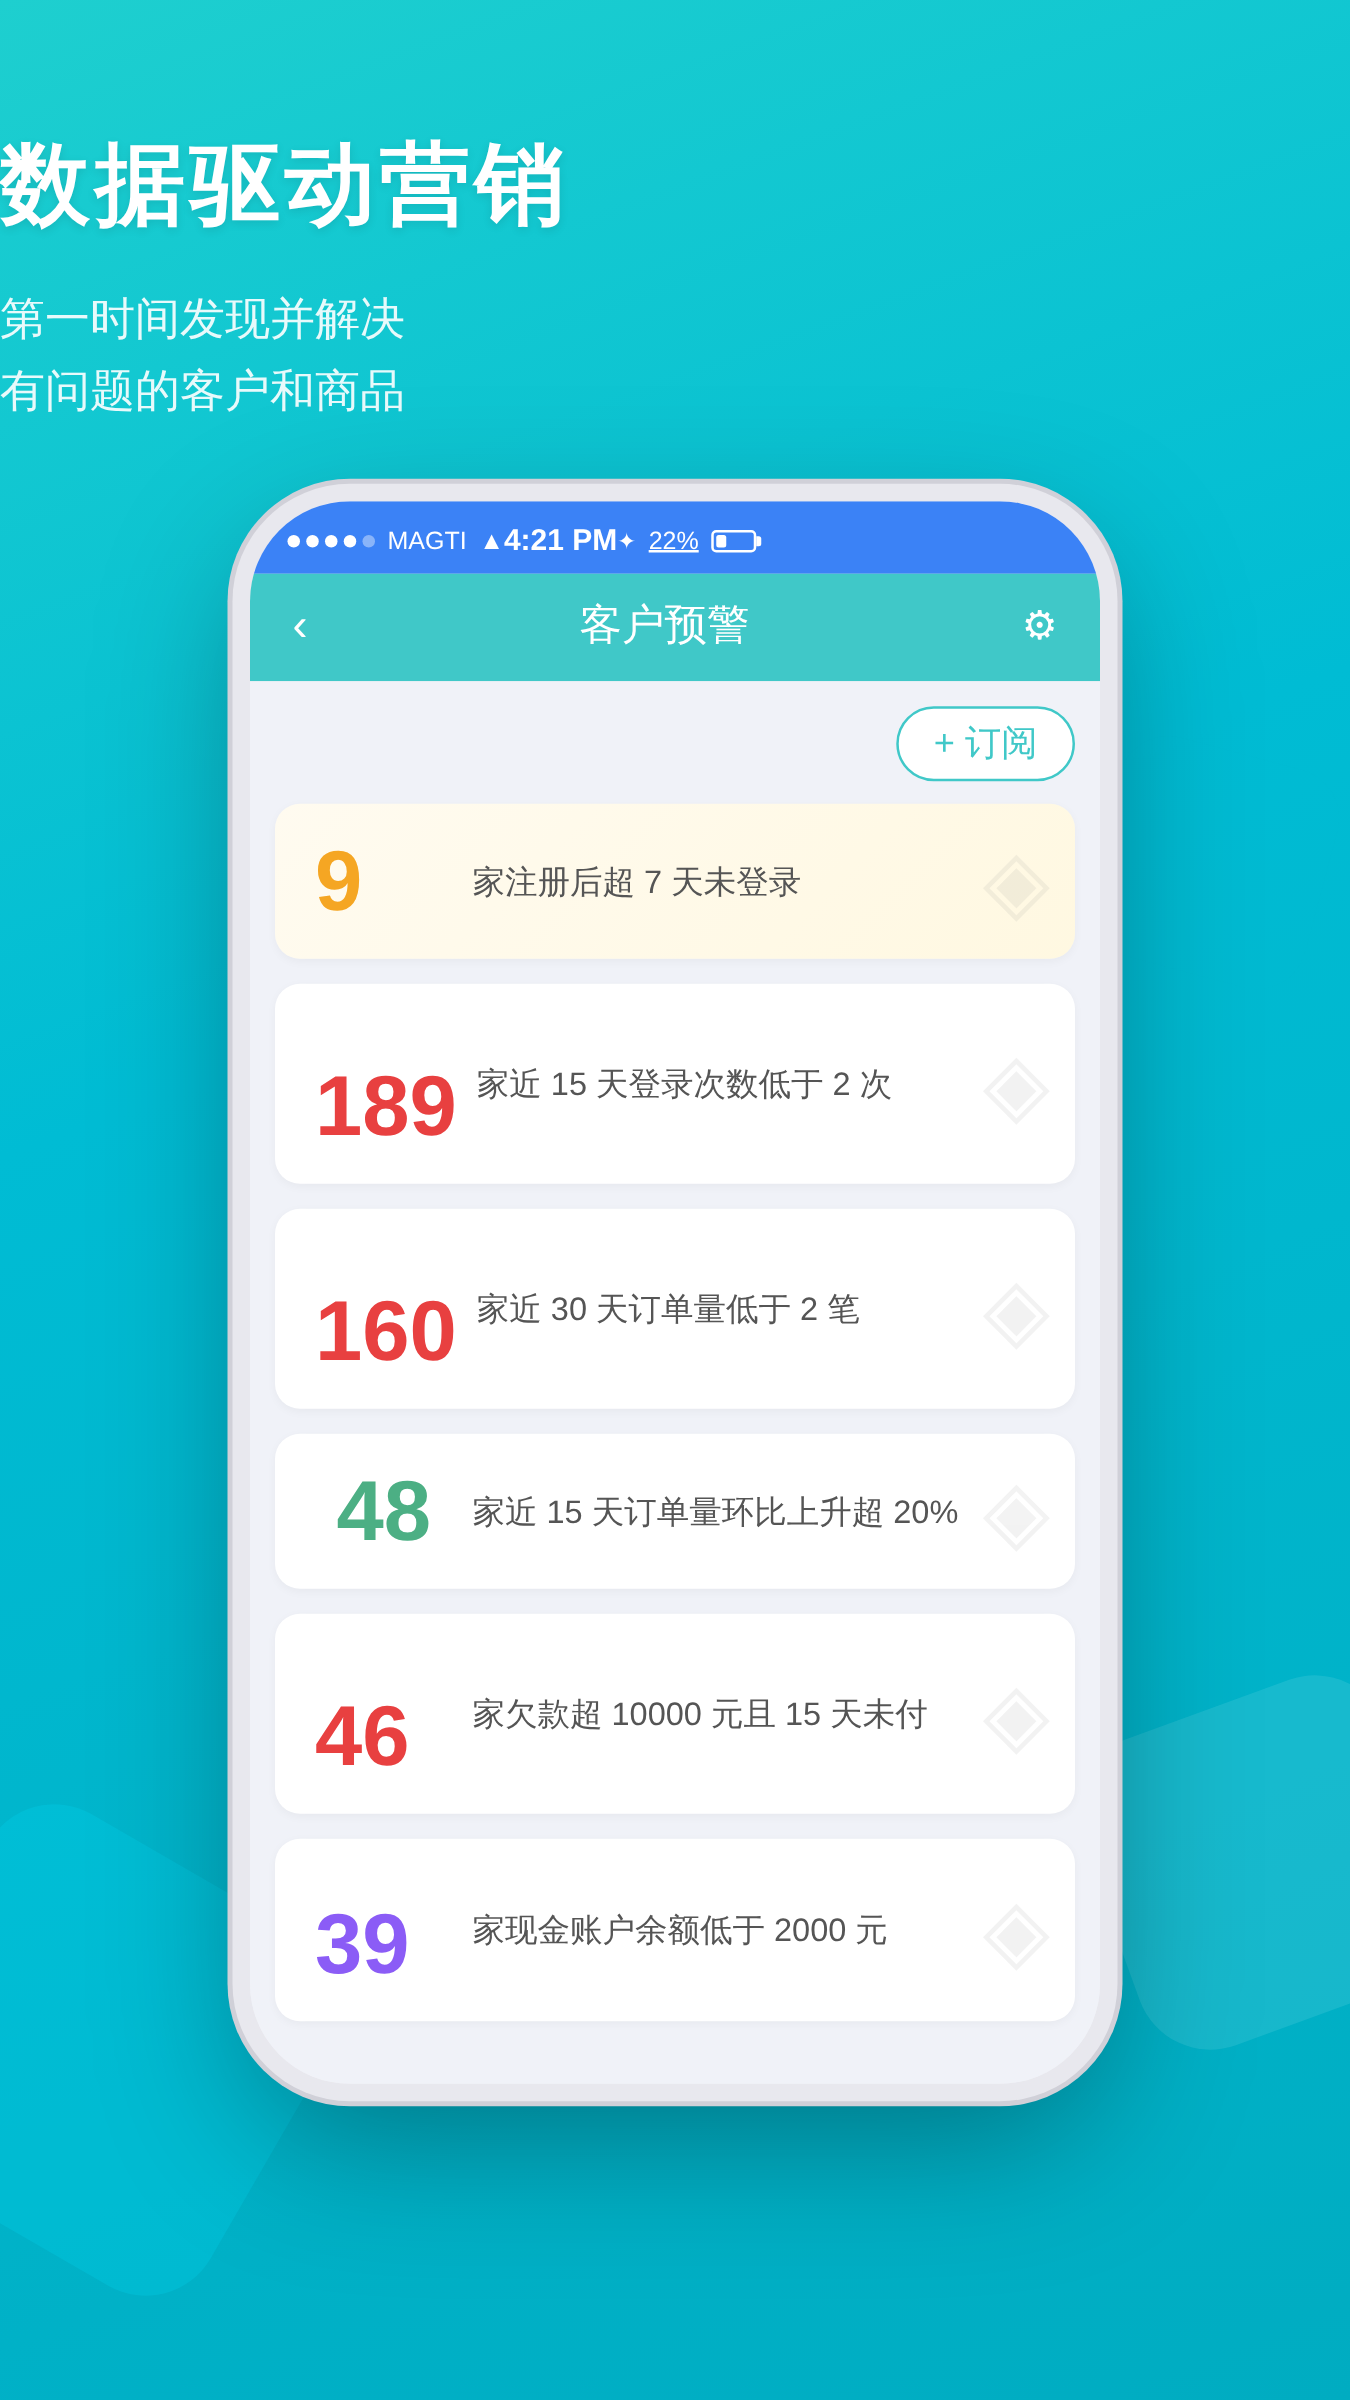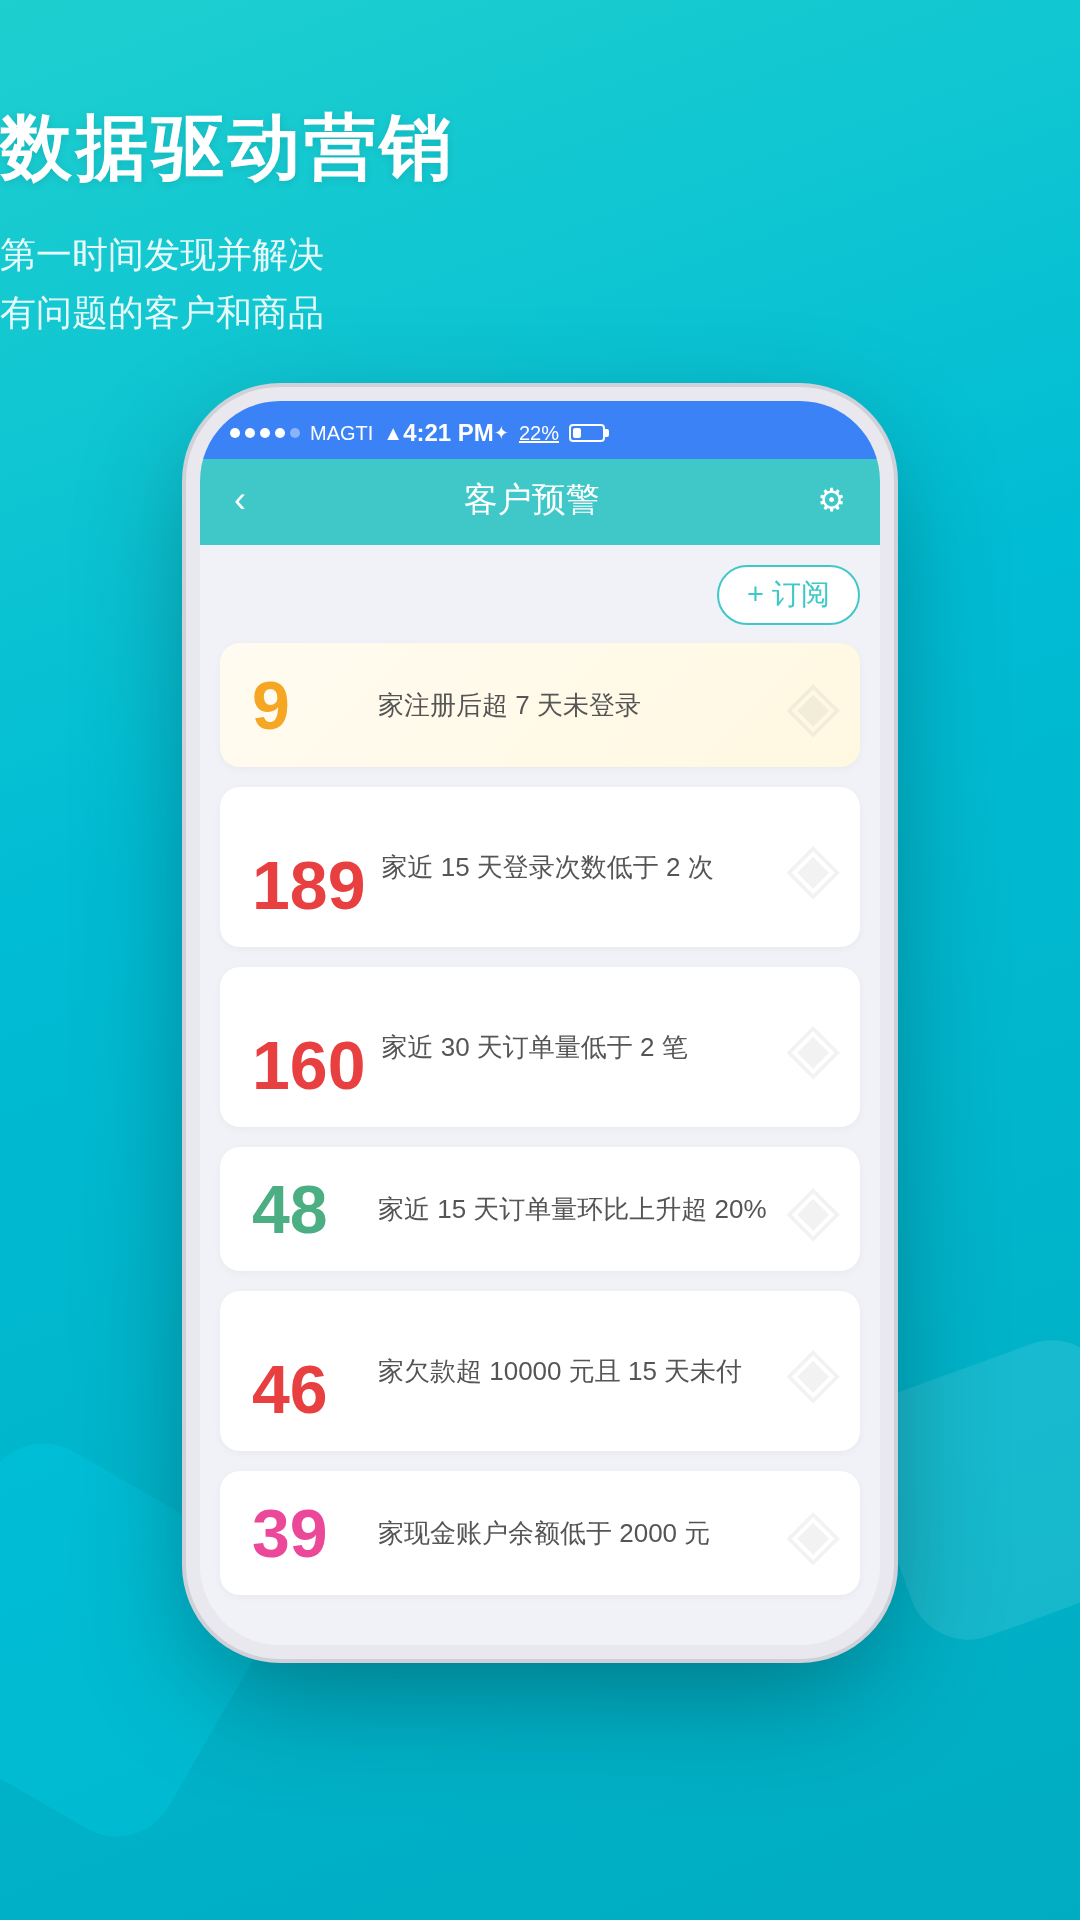--- a/index.html
+++ b/index.html
@@ -319,31 +319,31 @@
             <span class="alert-number red" style="color: rgb(232, 64, 64);">189</span>
             <span class="alert-text">家近 15 天登录次数低于 2 次</span>
             <span class="card-corner-icon">◈</span>
           </div>
           <div class="alert-card white">
             <span class="alert-number red" style="color: rgb(232, 64, 64);">160</span>
             <span class="alert-text">家近 30 天订单量低于 2 笔</span>
             <span class="card-corner-icon">◈</span>
           </div>
           <div class="alert-card white">
-            <span class="alert-number green" style="color: rgb(76, 175, 132);">48</span>
+            <span class="alert-number green" style="color: rgb(76, 175, 132); text-align: center;">48</span>
             <span class="alert-text">家近 15 天订单量环比上升超 20%</span>
             <span class="card-corner-icon">◈</span>
           </div>
           <div class="alert-card white">
             <span class="alert-number red" style="color: rgb(232, 64, 64);">46</span>
             <span class="alert-text">家欠款超 10000 元且 15 天未付</span>
             <span class="card-corner-icon">◈</span>
           </div>
           <div class="alert-card white">
-            <span class="alert-number orange" style="color: #ec4899;">39</span>
+            <span class="alert-number orange" style="color: #8b5cf6; margin-top: 22px;">39</span>
             <span class="alert-text">家现金账户余额低于 2000 元</span>
             <span class="card-corner-icon">◈</span>
           </div>
         </div>
 
       </div>
     </div>
   </div>
 
 </body></html>

